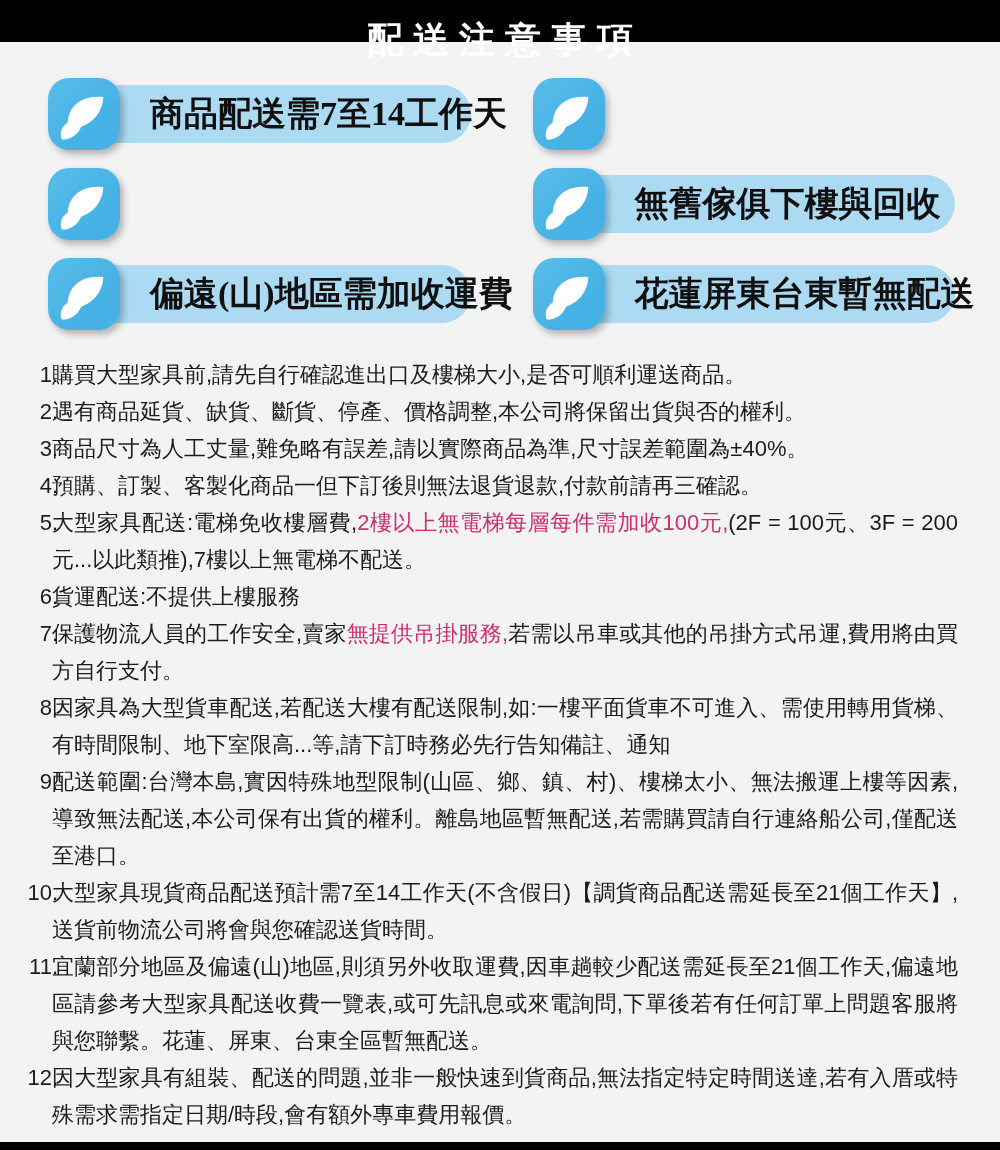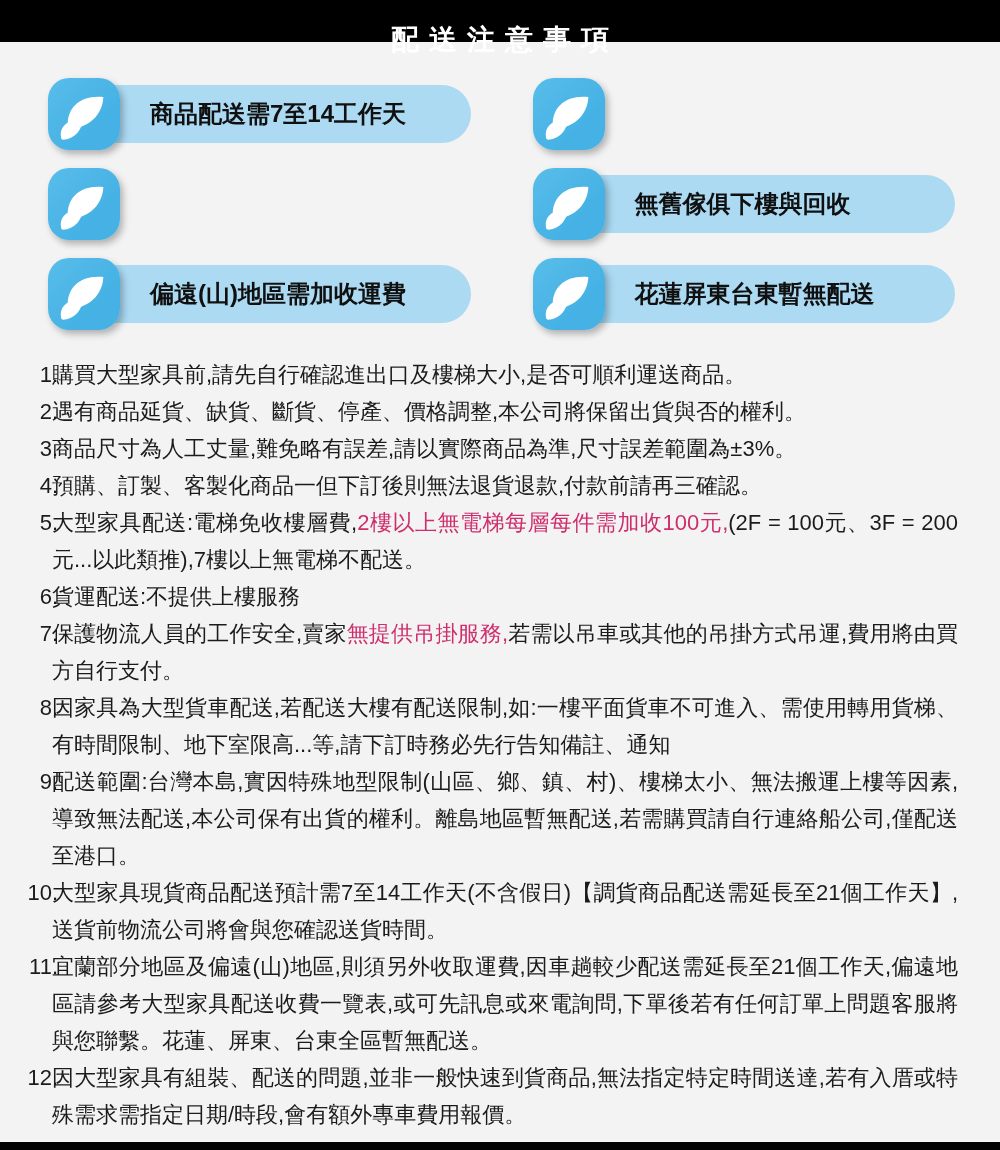--- a/index.html
+++ b/index.html
@@ -12,39 +12,40 @@
     font-family:"Liberation Sans", sans-serif;
     color:#1b1b1b;
     overflow:hidden;
   }
   
   .banner {
     height:42px; background:var(--banner-bg,#000);
     display:flex; align-items:center; justify-content:center;
   }
   .banner h1 {
-    color:#fff; font-size:28px; font-weight:bold;
+    color:#fff; font-size:36px; font-weight:bold;
     letter-spacing:10px; text-indent:10px;margin-top:38px;
   }
   
   .badges {
     display:grid;
     grid-template-columns:1fr 1fr;
     column-gap:62px; row-gap:18px;
     padding:36px 45px 0 48px;
   }
   .badge { position:relative; height:72px; }
   .badge-pill {
     position:absolute; left:28px; right:0; top:7px; bottom:7px;
     background:var(--pill-bg,#acdaf3);
     border-radius:30px;
     display:flex; align-items:center;
     padding-left:74px;
-    font-size:24px; font-weight:bold; color:#101010;
+    font-size:34px; font-weight:bold; color:#101010;
     white-space:nowrap;
+    font-family:Liberation Serif, serif;
   }
   .badge-icon {
     position:absolute; left:0; top:0;
     width:72px; height:72px;
     border-radius:21px;
     background:linear-gradient(135deg,#58bdea 0%, var(--icon-bg,#45b1e4) 70%);
     box-shadow:3px 4px 7px rgba(0,0,0,.28);
     display:flex; align-items:center; justify-content:center;
     z-index:2;
   }
@@ -147,21 +148,21 @@
             <path fill="#fff" d="M8 67 C4 54 14 42 33 44 C34 58 22 67 10 68 Z"></path>
           </svg>
       </span>
     </div>
 
   </section>
 
   <ol class="notes">
       <li><span>購買大型家具前,請先自行確認進出口及樓梯大小,是否可順利運送商品。</span></li>
       <li><span>遇有商品延貨、缺貨、斷貨、停產、價格調整,本公司將保留出貨與否的權利。</span></li>
-      <li><span>商品尺寸為人工丈量,難免略有誤差,請以實際商品為準,尺寸誤差範圍為±3%。</span></li>
+      <li><span>商品尺寸為人工丈量,難免略有誤差,請以實際商品為準,尺寸誤差範圍為±40%。</span></li>
       <li><span>預購、訂製、客製化商品一但下訂後則無法退貨退款,付款前請再三確認。</span></li>
       <li><span>大型家具配送:電梯免收樓層費,</span><span class="hl">2樓以上無電梯每層每件需加收100元,</span><span>(2F = 100元、3F = 200元...以此類推),7樓以上無電梯不配送。</span></li>
       <li><span>貨運配送:不提供上樓服務</span></li>
       <li><span>保護物流人員的工作安全,賣家</span><span class="hl">無提供吊掛服務,</span><span>若需以吊車或其他的吊掛方式吊運,費用將由買方自行支付。</span></li>
       <li><span>因家具為大型貨車配送,若配送大樓有配送限制,如:一樓平面貨車不可進入、需使用轉用貨梯、有時間限制、地下室限高...等,請下訂時務必先行告知備註、通知</span></li>
       <li><span>配送範圍:台灣本島,實因特殊地型限制(山區、鄉、鎮、村)、樓梯太小、無法搬運上樓等因素,導致無法配送,本公司保有出貨的權利。離島地區暫無配送,若需購買請自行連絡船公司,僅配送至港口。</span></li>
       <li><span>大型家具現貨商品配送預計需7至14工作天(不含假日)【調貨商品配送需延長至21個工作天】,送貨前物流公司將會與您確認送貨時間。</span></li>
       <li><span>宜蘭部分地區及偏遠(山)地區,則須另外收取運費,因車趟較少配送需延長至21個工作天,偏遠地區請參考大型家具配送收費一覽表,或可先訊息或來電詢問,下單後若有任何訂單上問題客服將與您聯繫。花蓮、屏東、台東全區暫無配送。</span></li>
       <li><span>因大型家具有組裝、配送的問題,並非一般快速到貨商品,無法指定特定時間送達,若有入厝或特殊需求需指定日期/時段,會有額外專車費用報價。</span></li>
     </ol>

